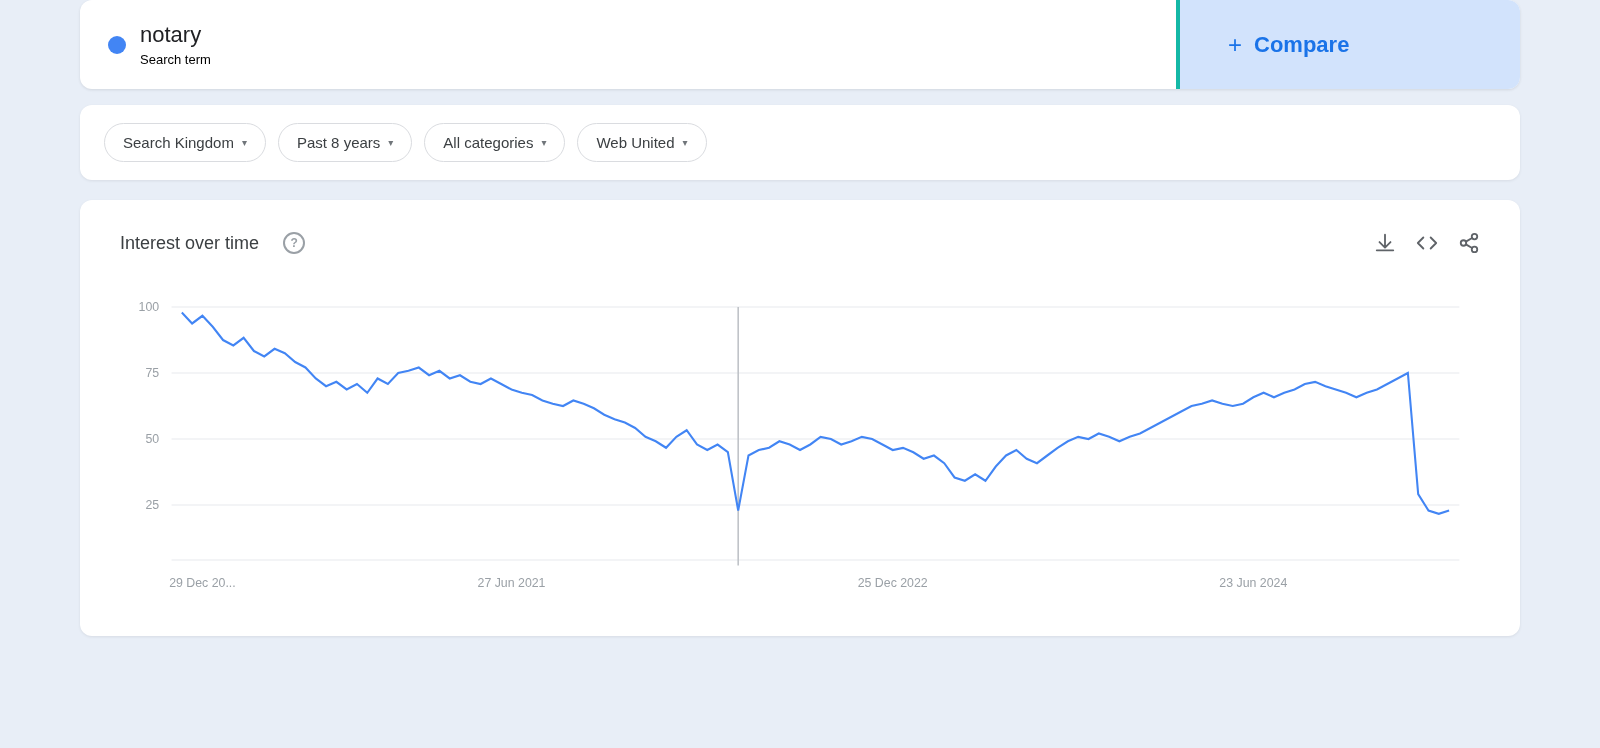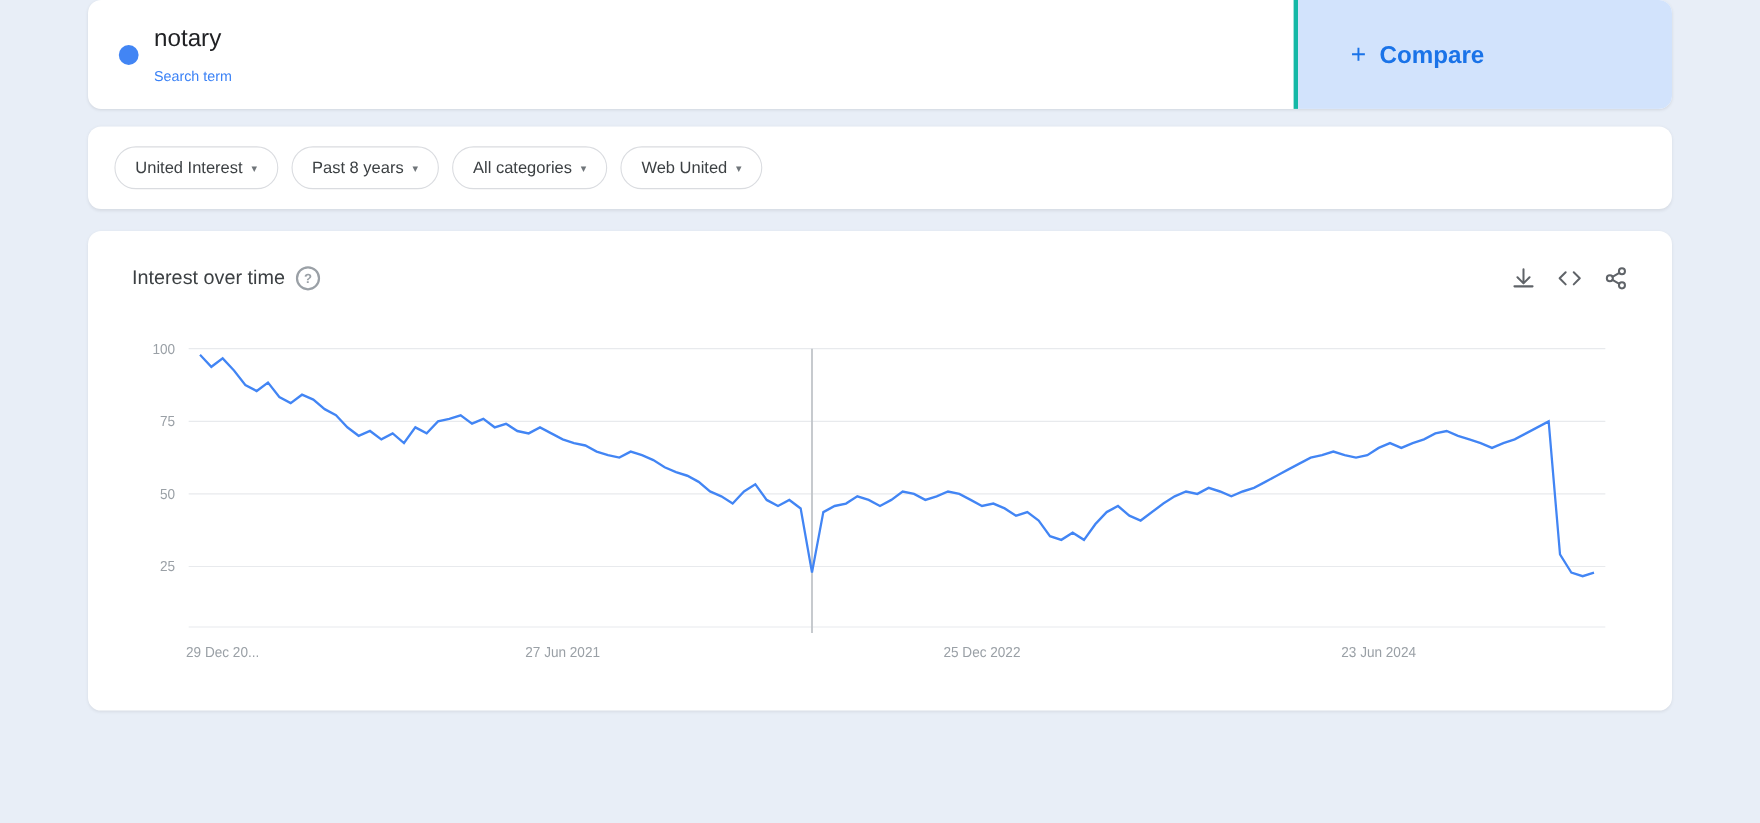--- a/index.html
+++ b/index.html
@@ -42,22 +42,22 @@
     }
     .search-term-text {}
     .search-term-name {
       font-size: 22px;
       font-weight: 500;
       color: #202124;
       line-height: 1.2;
     }
     .search-term-label {
       font-size: 13px;
-      color: #3b82f6;
-      margin-top: 14px;
+      color: #000000;
+      margin-top: 4px;
     }
     .compare-section {
       background: #d2e3fc;
       padding: 22px 48px;
       display: flex;
       align-items: center;
       gap: 12px;
       cursor: pointer;
       min-width: 340px;
     }
@@ -109,21 +109,22 @@
       box-shadow: 0 1px 3px rgba(0,0,0,0.08);
     }
     .chart-header {
       display: flex;
       justify-content: space-between;
       align-items: center;
       margin-bottom: 20px;
     }
     .chart-title-row {
       display: flex;
-      gap: 10px;
+      align-items: center;
+      gap: 24px;
     }
     .chart-title {
       font-size: 18px;
       color: #3c4043;
       font-weight: 400;
     }
     .help-icon {
       width: 22px;
       height: 22px;
       border-radius: 50%;
@@ -193,21 +194,21 @@
       </div>
     </div>
     <div class="compare-section">
       <span class="compare-plus">+</span>
       <span class="compare-label">Compare</span>
     </div>
   </div>
 
   <div class="filter-bar">
     <button class="filter-btn">
-      <span>United Interest</span>
+      <span>Search Kingdom</span>
       <span class="chevron-icon">▾</span>
     </button>
     <button class="filter-btn">
       <span>Past 8 years</span>
       <span class="chevron-icon">▾</span>
     </button>
     <button class="filter-btn">
       <span>All categories</span>
       <span class="chevron-icon">▾</span>
     </button>

